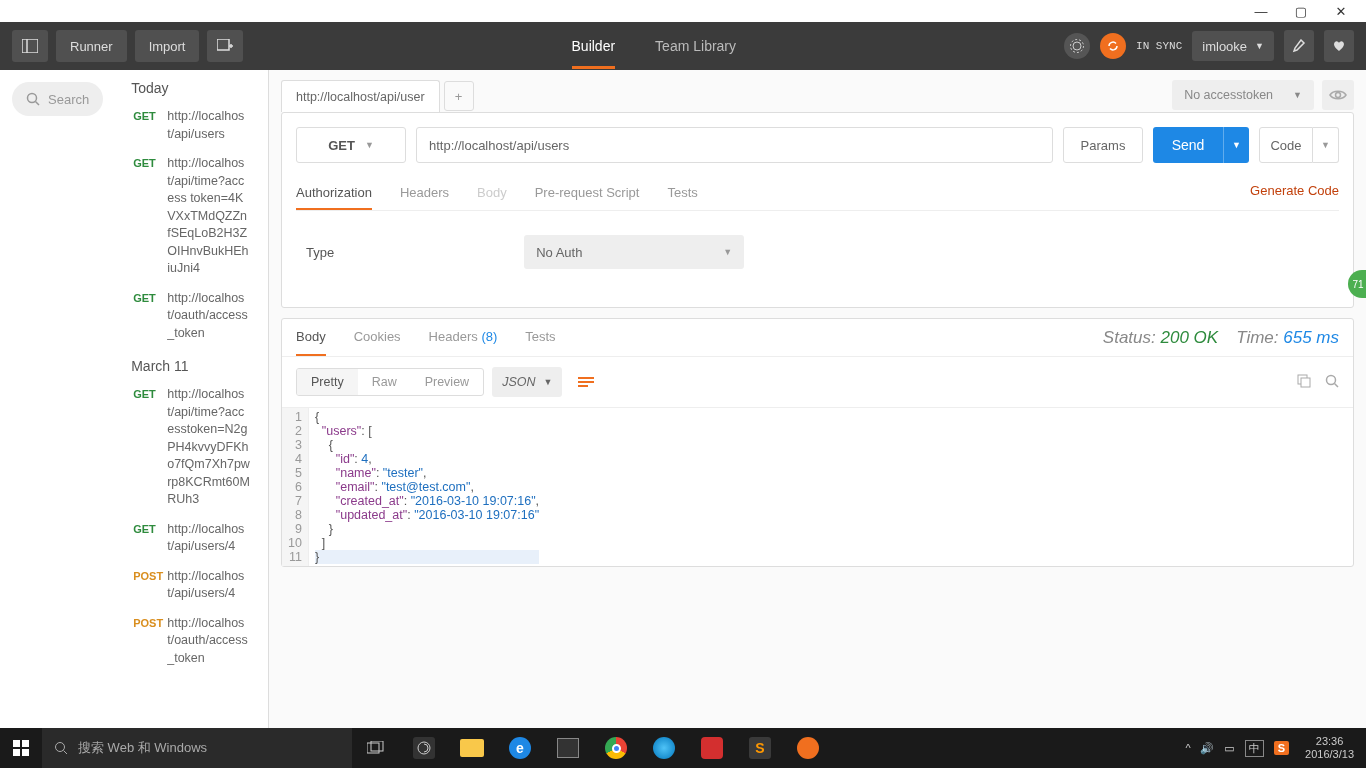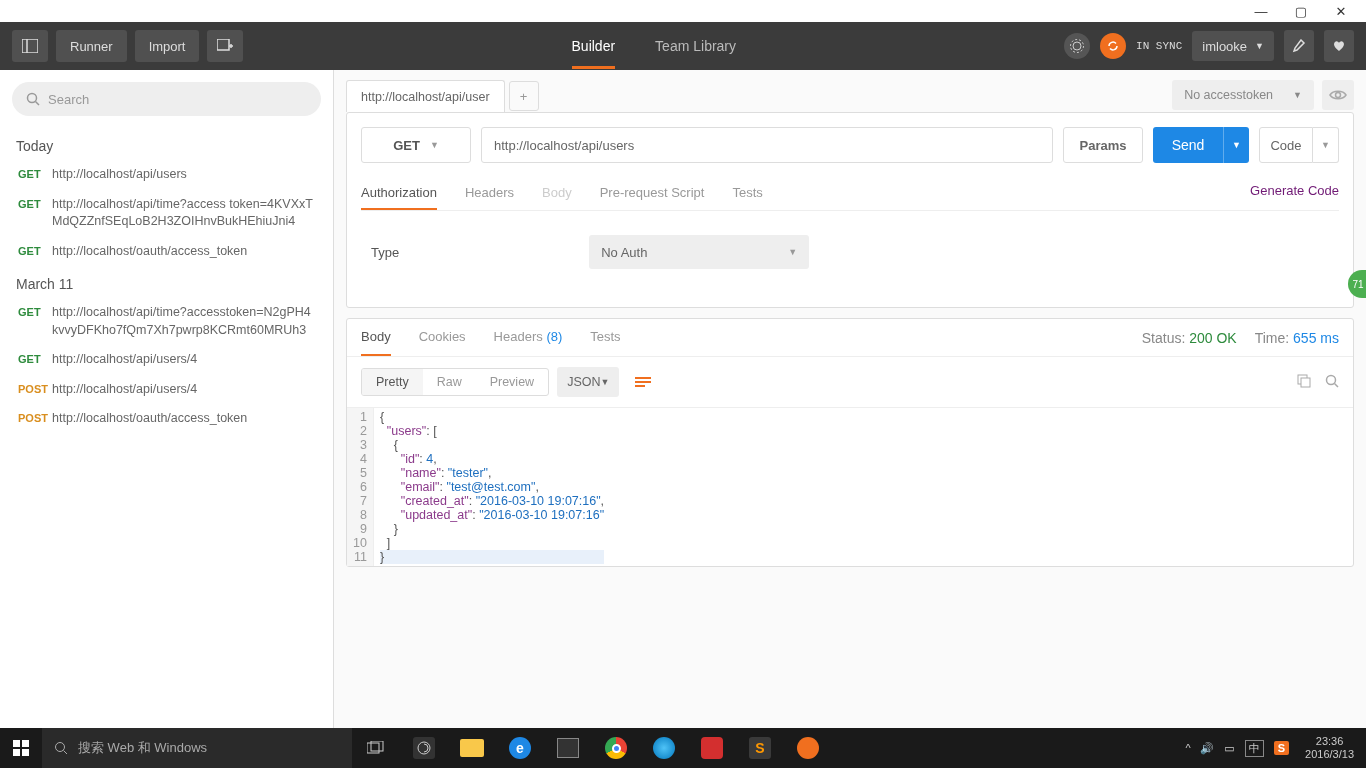--- a/index.html
+++ b/index.html
@@ -12,21 +12,21 @@
 .txt-btn { height:32px; padding:0 14px; background:#505050; border-radius:3px; display:flex; align-items:center; font-size:13px; }
 .tb-center { flex:1; display:flex; justify-content:center; gap:40px; }
 .tb-tab { padding:14px 0 12px; font-size:14px; color:#bbb; border-bottom:3px solid transparent; }
 .tb-tab.active { color:#fff; border-bottom-color:#f06f1f; }
 .tb-right { display:flex; align-items:center; gap:10px; padding-right:12px; }
 .circ { width:26px; height:26px; border-radius:50%; display:flex; align-items:center; justify-content:center; }
 .sync-txt { font-size:11px; color:#ddd;font-family:Liberation Mono, monospace; }
 .user-drop { height:30px; background:#505050; border-radius:3px; display:flex; align-items:center; padding:0 10px; gap:8px; font-size:13px; }
 
 .main { display:flex; height:658px; }
-.sidebar { width:334px; border-right:1px solid #ddd; display:flex; flex-direction:column; }
+.sidebar { width:269px; border-right:1px solid #ddd; display:flex; }
 .search { margin:12px; }
 .search-box { height:34px; background:#eee; border-radius:17px; display:flex; align-items:center; padding:0 14px; gap:8px; color:#999; }
 .side-tabs { display:flex; border-bottom:1px solid #ddd; }
 .side-tab { flex:1; text-align:center; padding:10px 0; font-size:14px; color:#999; border-bottom:2px solid transparent; }
 .side-tab.active { color:#555; border-bottom-color:#f06f1f; }
 .save-row { display:flex; justify-content:space-between; align-items:center; padding:10px 14px; font-size:13px; }
 .save-row .lnk { color:#f06f1f; }
 .hist { overflow-y:auto; }
 .hist-hdr { padding:10px 16px 6px; font-size:14px; color:#555; }
 .hist-item { display:flex; padding:6px 18px; font-size:12.5px; line-height:1.4; }
@@ -40,48 +40,48 @@
 .req-tab { height:32px; background:#fff; border:1px solid #ddd; border-bottom:none; padding:0 14px; display:flex; align-items:center; font-size:12.5px; color:#666; border-radius:3px 3px 0 0; }
 .add-tab { width:30px; height:30px; border:1px solid #ddd; margin-left:4px; display:flex; align-items:center; justify-content:center; color:#999; border-radius:3px; }
 .env-row { position:absolute; right:12px; top:10px; display:flex; gap:8px; }
 .env-drop { height:30px; background:#eee; border-radius:3px; padding:0 12px; display:flex; align-items:center; gap:20px; font-size:12.5px; color:#888; }
 .eye { width:32px; height:30px; background:#eee; border-radius:3px; display:flex; align-items:center; justify-content:center; color:#aaa; }
 
 .req-panel { margin:0 12px; background:#fff; border:1px solid #ddd; border-radius:3px; padding:14px; }
 .url-row { display:flex; gap:10px; }
 .method-sel { width:110px; height:36px; border:1px solid #ddd; border-radius:3px; display:flex; align-items:center; justify-content:center; gap:10px; font-size:13px; font-weight:bold; color:#555; }
 .url-in { flex:1; height:36px; border:1px solid #ddd; border-radius:3px; padding:0 12px; font-size:13px; color:#666; display:flex; align-items:center; }
-.params-btn { width:80px; height:36px; border:1px solid #ddd; border-radius:3px; display:flex; align-items:center; justify-content:center; font-size:13px; color:#666;font-weight:bold; }
+.params-btn { width:80px; height:36px; border:1px solid #ddd; border-radius:3px; display:flex; align-items:center; justify-content:center; font-size:13px; color:#666; }
 .send-grp { display:flex; }
 .send-btn { width:70px; height:36px; background:#1e88e5; color:#ffffff; border-radius:3px 0 0 3px; display:flex; align-items:center; justify-content:center; font-size:14px; }
 .send-dd { width:26px; height:36px; background:#1e88e5; border-left:1px solid rgba(255,255,255,.3); border-radius:0 3px 3px 0; display:flex; align-items:center; justify-content:center; color:#fff; }
 .save-grp { display:flex; }
 .save-b { width:54px; height:36px; border:1px solid #ddd; border-radius:3px 0 0 3px; display:flex; align-items:center; justify-content:center; font-size:13px; color:#666; }
 .save-dd { width:26px; height:36px; border:1px solid #ddd; border-left:none; border-radius:0 3px 3px 0; display:flex; align-items:center; justify-content:center; color:#999; }
 
 .req-tabs { display:flex; gap:28px; margin-top:14px; border-bottom:1px solid #eee; position:relative; }
 .req-tabs .t { padding:8px 0; font-size:13px; color:#999; border-bottom:2px solid transparent; }
 .req-tabs .t.active { color:#555; border-bottom-color:#f06f1f; }
-.gen-code { position:absolute; right:0; top:6px; color:#701a75; font-size:13px; }
+.gen-code { position:absolute; right:0; top:6px; color:#c2410c; font-size:13px; }
 .auth-row { display:flex; align-items:center; padding:24px 10px; gap:190px; }
 .auth-sel { width:220px; height:34px; background:#eee; border-radius:3px; padding:0 12px; display:flex; align-items:center; justify-content:space-between; font-size:13px; color:#666; }
 
 .res-panel { margin:10px 12px 0; background:#fff; border:1px solid #ddd; border-radius:3px; }
 .res-tabs { display:flex; align-items:center; padding:0 14px; border-bottom:1px solid #eee; }
 .res-tabs .t { padding:10px 0; margin-right:28px; font-size:13px; color:#999; border-bottom:2px solid transparent; }
 .res-tabs .t.active { color:#555; border-bottom-color:#f06f1f; }
-.res-meta { margin-left:auto; font-size:14px; color:#888; display:flex; gap:18px; }
+.res-meta { margin-left:auto; font-size:17px; color:#888; display:flex; gap:18px;font-style:italic; }
 .res-meta .v { color:#2e8b3d; }
 .res-meta .vb { color:#1e88e5; }
 
 .fmt-row { display:flex; align-items:center; padding:10px 14px; gap:8px; }
 .fmt-seg { display:flex; border:1px solid #ddd; border-radius:3px; overflow:hidden; }
 .fmt-seg .s { padding:6px 14px; font-size:12.5px; color:#999; }
 .fmt-seg .s.active { background:#f5f5f5; color:#555; }
-.json-sel { height:30px; background:#eee; border-radius:3px; padding:0 10px; display:flex; align-items:center; font-size:12.5px; color:#666; }
+.json-sel { height:30px; background:#eee; border-radius:3px; padding:0 10px; display:flex; align-items:center; gap:8px; font-size:12.5px; color:#666;font-style:italic; }
 .wrap-btn { width:32px; height:30px; display:flex; align-items:center; justify-content:center; color:#f06f1f; }
 .tool-icons { margin-left:auto; display:flex; gap:14px; color:#aaa; }
 
 .code { display:flex; font-family:Consolas,monospace; font-size:12.5px; line-height:14px; border-top:1px solid #eee; }
 .gutter { background:#f5f5f5; color:#999; text-align:right; padding:2px 6px; border-right:1px solid #eee; }
 .gutter div { height:14px; }
 .src { padding:2px 6px; white-space:pre; }
 .src div { height:14px; }
 .src .last { background:#e8f0fa; }
 .k { color:#8b3a8b; }

